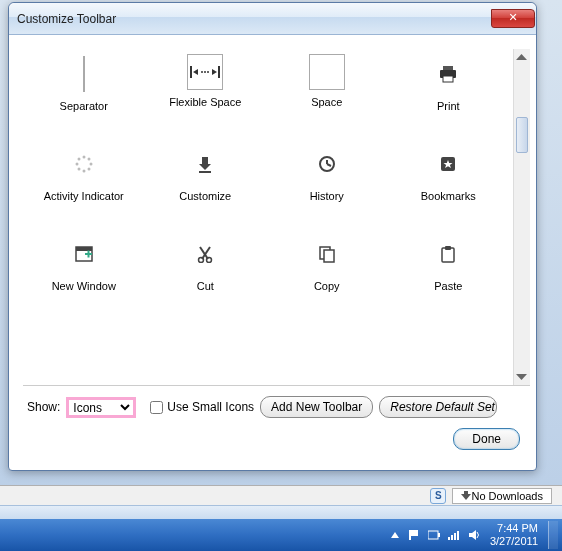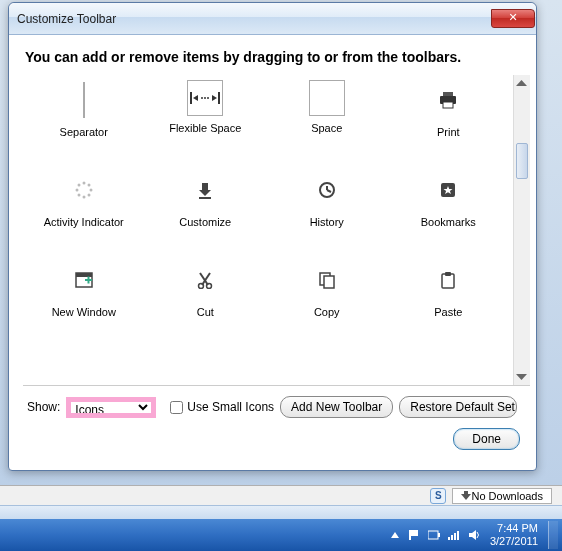--- a/index.html
+++ b/index.html
@@ -125,37 +125,37 @@
   display: flex;
   align-items: center;
   gap: 8px;
   flex-wrap: wrap;
 }
 .row1 { display: flex; align-items: center; gap: 6px; width: 100%; }
 .label { font-size: 12px; }
 select.combo {
   font-size: 12px;
   height: 21px;
-  width: 90px;
-  border: 5px solid #f9a8d4;
+  width: 70px;
+  border: 3px solid #f9a8d4;
   background: #fff;
 }
 .chk { display: flex; align-items: center; gap: 4px; font-size: 12px; margin-left: 8px; }
 .chk input { width: 13px; height: 13px; }
 .btn {
   font-size: 12px;
   padding: 2px 10px;
   height: 22px;
   border: 1px solid #888;
   background: linear-gradient(to bottom, #fdfdfd, #e6e6e6);
   border-radius: 10px;
   cursor: pointer;
   white-space: nowrap;
 }
-.btn.restore { overflow: hidden; max-width: 118px; text-overflow: clip; }
+.btn.restore { overflow: hidden; max-width: 118px; text-overflow: clip; font-style: italic; }
 .footer {
   display: flex;
   justify-content: flex-end;
   padding: 10px 10px 10px 0;
 }
 .btn.done {
   border: 1px solid #3c7fb1;
   box-shadow: 0 0 2px #6fb7e8 inset;
   padding: 2px 18px;
 }
@@ -210,21 +210,20 @@
 </head>
 <body>
 
 <div class="window">
   <div class="titlebar">
     <span class="title-text">Customize Toolbar</span>
     <div class="close-btn">✕</div>
   </div>
 
   <div class="content">
-    <div class="instruction">You can add or remove items by dragging to or from the toolbars.</div>
 
     <div class="scroll-area">
       <div class="palette">
 
         <div class="item">
           <div class="icon-box">
             <svg width="4" height="36">
                 <line x1="2" y1="0" x2="2" y2="36" stroke="#555" stroke-width="1"></line>
               </svg>
           </div>

